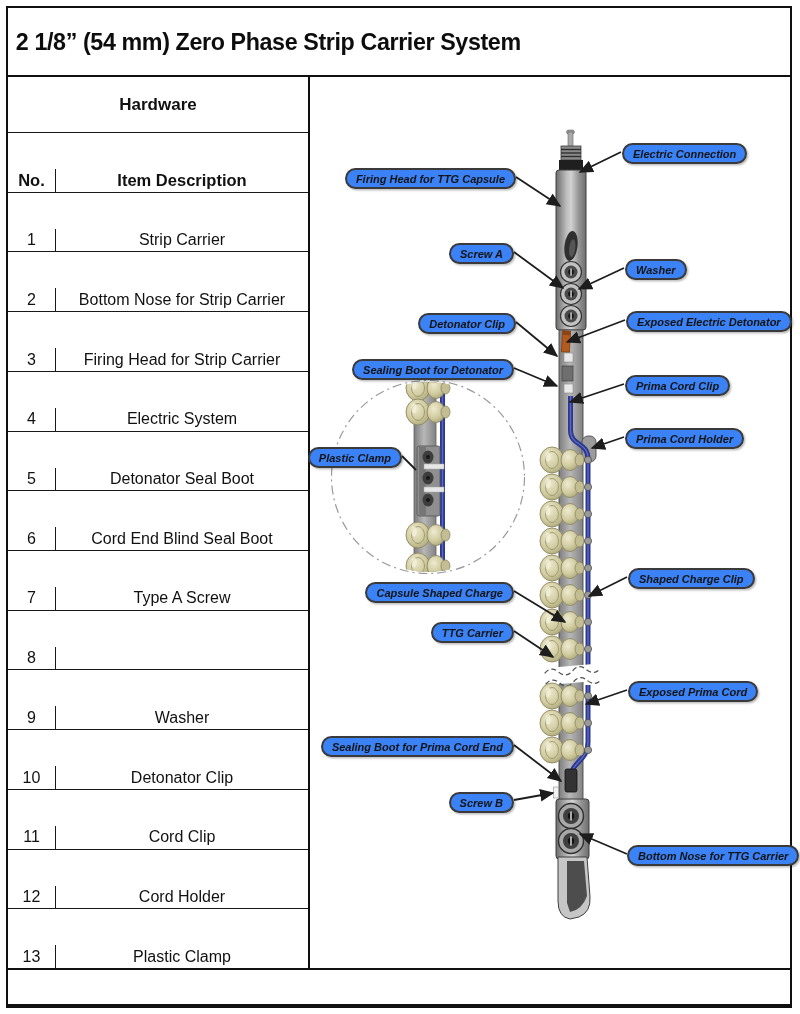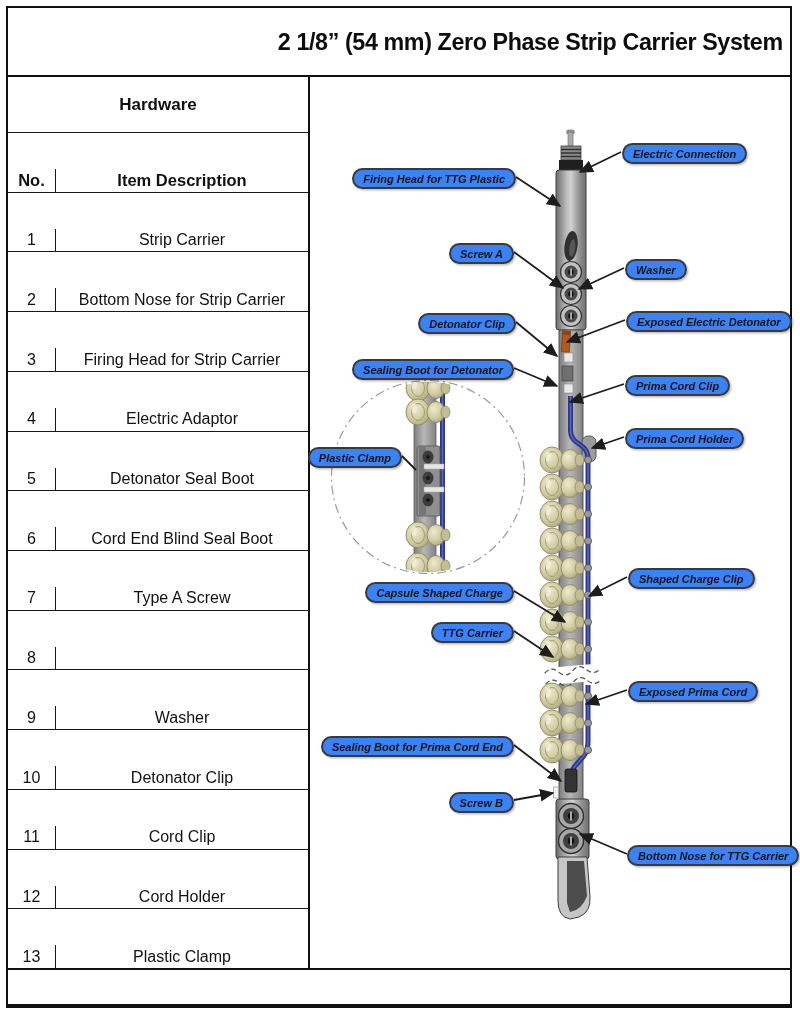--- a/index.html
+++ b/index.html
@@ -4,21 +4,21 @@
 <style>
   html,body{margin:0;padding:0;background:#ffffff;}
   .page{
     position:relative;width:800px;height:1014px;background:#ffffff;
     font-family:"Liberation Sans",sans-serif;color:#111;overflow:hidden;
   }
   .frame{position:absolute;left:6px;top:6px;width:786px;height:1000px;border:2.5px solid #101010;box-sizing:border-box;}
   .title-bar{
     position:absolute;left:6px;top:6px;width:786px;height:71px;box-sizing:border-box;
     border:2.5px solid #101010;border-bottom-width:2px;
-    display:flex;align-items:center;justify-content:flex-end;
+    display:flex;align-items:center;justify-content:flex-start;
   }
   .title-bar h1{
     margin:0;font-size:24px;font-weight:bold;letter-spacing:-0.4px;
     transform:scaleX(0.97);color:#0d0d0d;
   }
   
   .hw-table{
     position:absolute;left:6px;top:77px;width:304px;height:891px;box-sizing:border-box;
     border-left:2.5px solid #101010;border-right:2px solid #101010;
     display:flex;flex-direction:column;gap:36px;
@@ -70,21 +70,21 @@
     <div class="t-row">
         <div class="c-no">2</div>
         <div class="c-desc">Bottom Nose for Strip Carrier</div>
       </div>
     <div class="t-row">
         <div class="c-no">3</div>
         <div class="c-desc">Firing Head for Strip Carrier</div>
       </div>
     <div class="t-row">
         <div class="c-no">4</div>
-        <div class="c-desc">Electric Adaptor</div>
+        <div class="c-desc">Electric System</div>
       </div>
     <div class="t-row">
         <div class="c-no">5</div>
         <div class="c-desc">Detonator Seal Boot</div>
       </div>
     <div class="t-row">
         <div class="c-no">6</div>
         <div class="c-desc">Cord End Blind Seal Boot</div>
       </div>
     <div class="t-row">
@@ -285,21 +285,21 @@
       <line x1="627" y1="577" x2="589" y2="596" marker-end="url(#ah)"></line>
       <line x1="514" y1="631" x2="553" y2="657" marker-end="url(#ah)"></line>
       <line x1="627" y1="690" x2="586" y2="704" marker-end="url(#ah)"></line>
       <line x1="514" y1="745" x2="561" y2="781" marker-end="url(#ah)"></line>
       <line x1="514" y1="800" x2="553" y2="793" marker-end="url(#ah)"></line>
       <line x1="627" y1="854" x2="580" y2="834" marker-end="url(#ah)"></line>
     </g>
   </svg>
 
   <div class="pill" style="left:622px;top:143px">Electric Connection</div>
-  <div class="pill" style="right:284px;top:168px">Firing Head for TTG Plastic</div>
+  <div class="pill" style="right:284px;top:168px">Firing Head for TTG Capsule</div>
   <div class="pill" style="right:286px;top:243px">Screw A</div>
   <div class="pill" style="left:625px;top:259px">Washer</div>
   <div class="pill" style="right:284px;top:313px">Detonator Clip</div>
   <div class="pill" style="left:626px;top:311px">Exposed Electric Detonator</div>
   <div class="pill" style="right:286px;top:359px">Sealing Boot for Detonator</div>
   <div class="pill" style="left:625px;top:375px">Prima Cord Clip</div>
   <div class="pill" style="left:625px;top:428px">Prima Cord Holder</div>
   <div class="pill" style="right:398px;top:447px">Plastic Clamp</div>
   <div class="pill" style="right:286px;top:582px">Capsule Shaped Charge</div>
   <div class="pill" style="left:628px;top:568px">Shaped Charge Clip</div>

